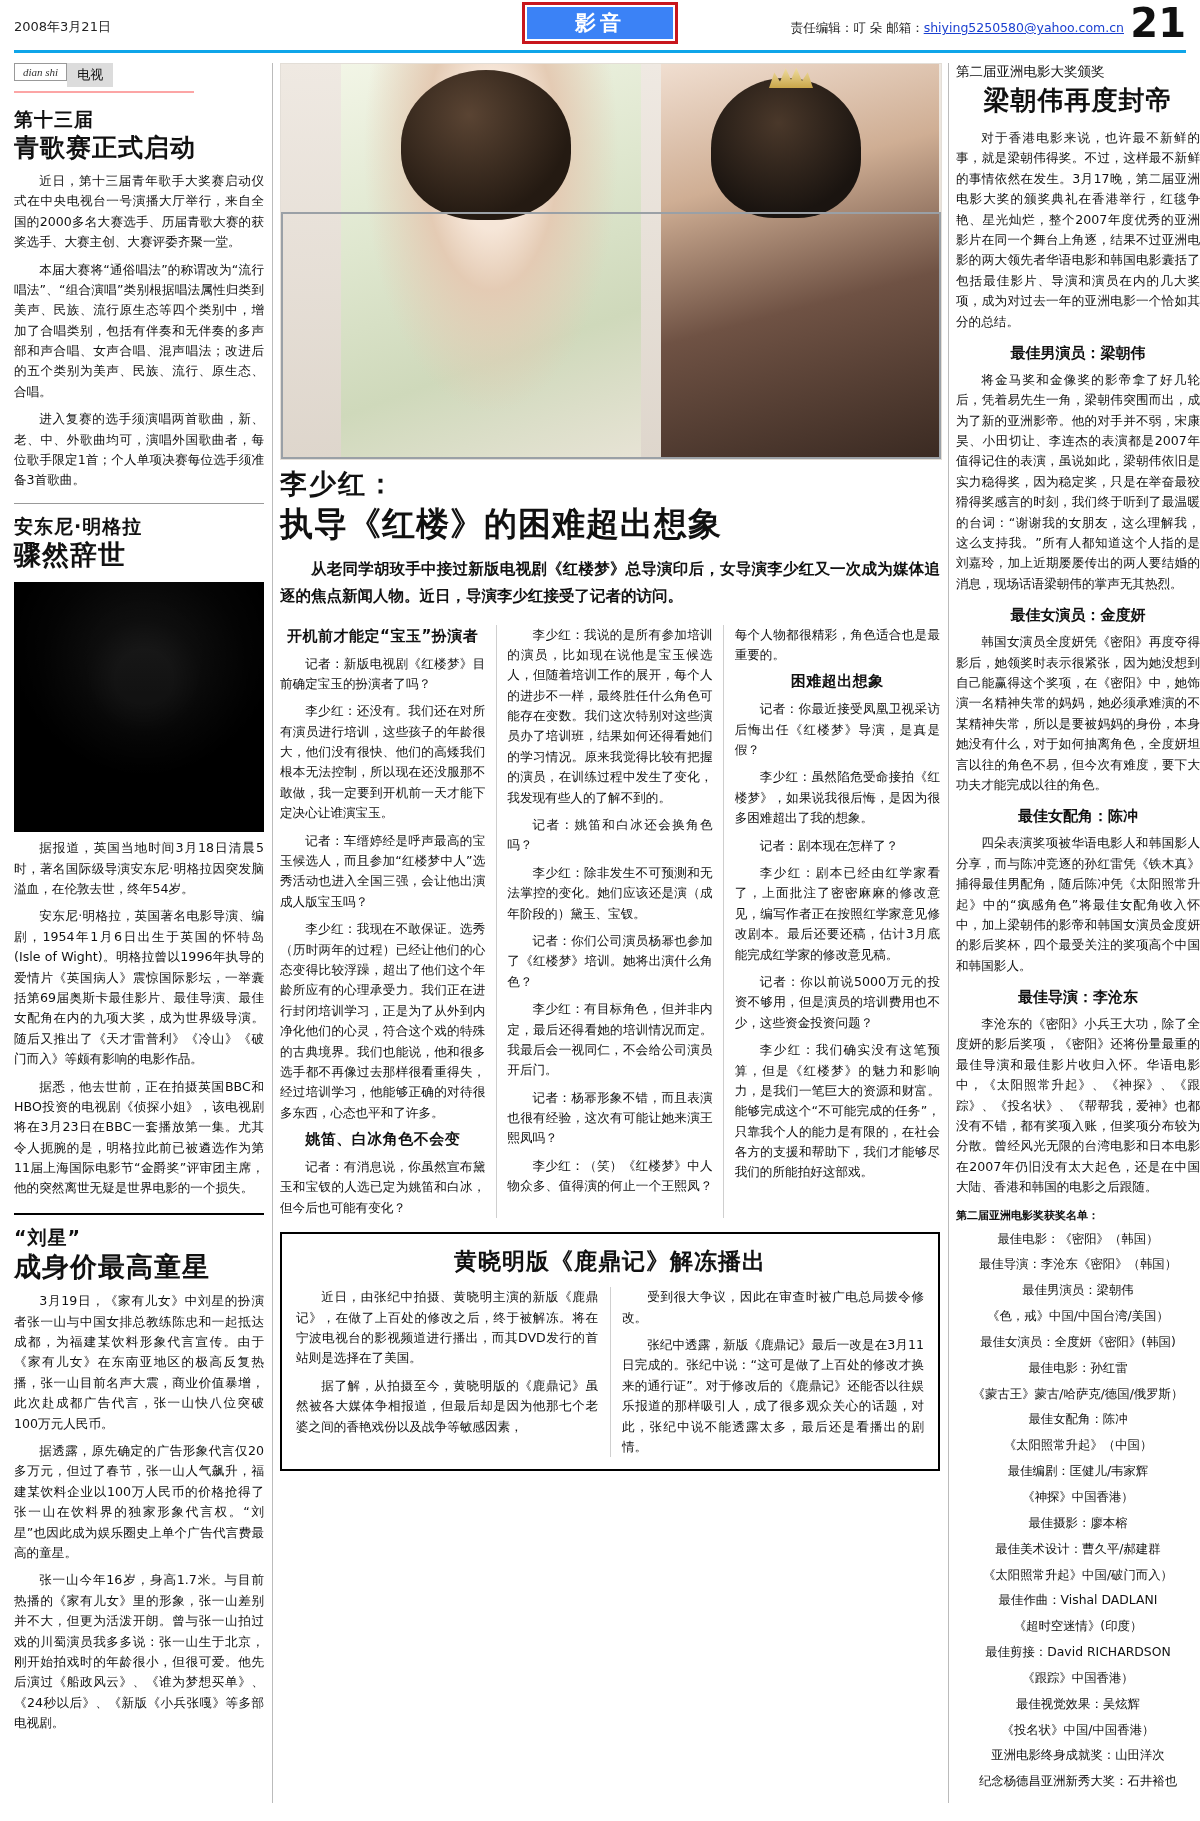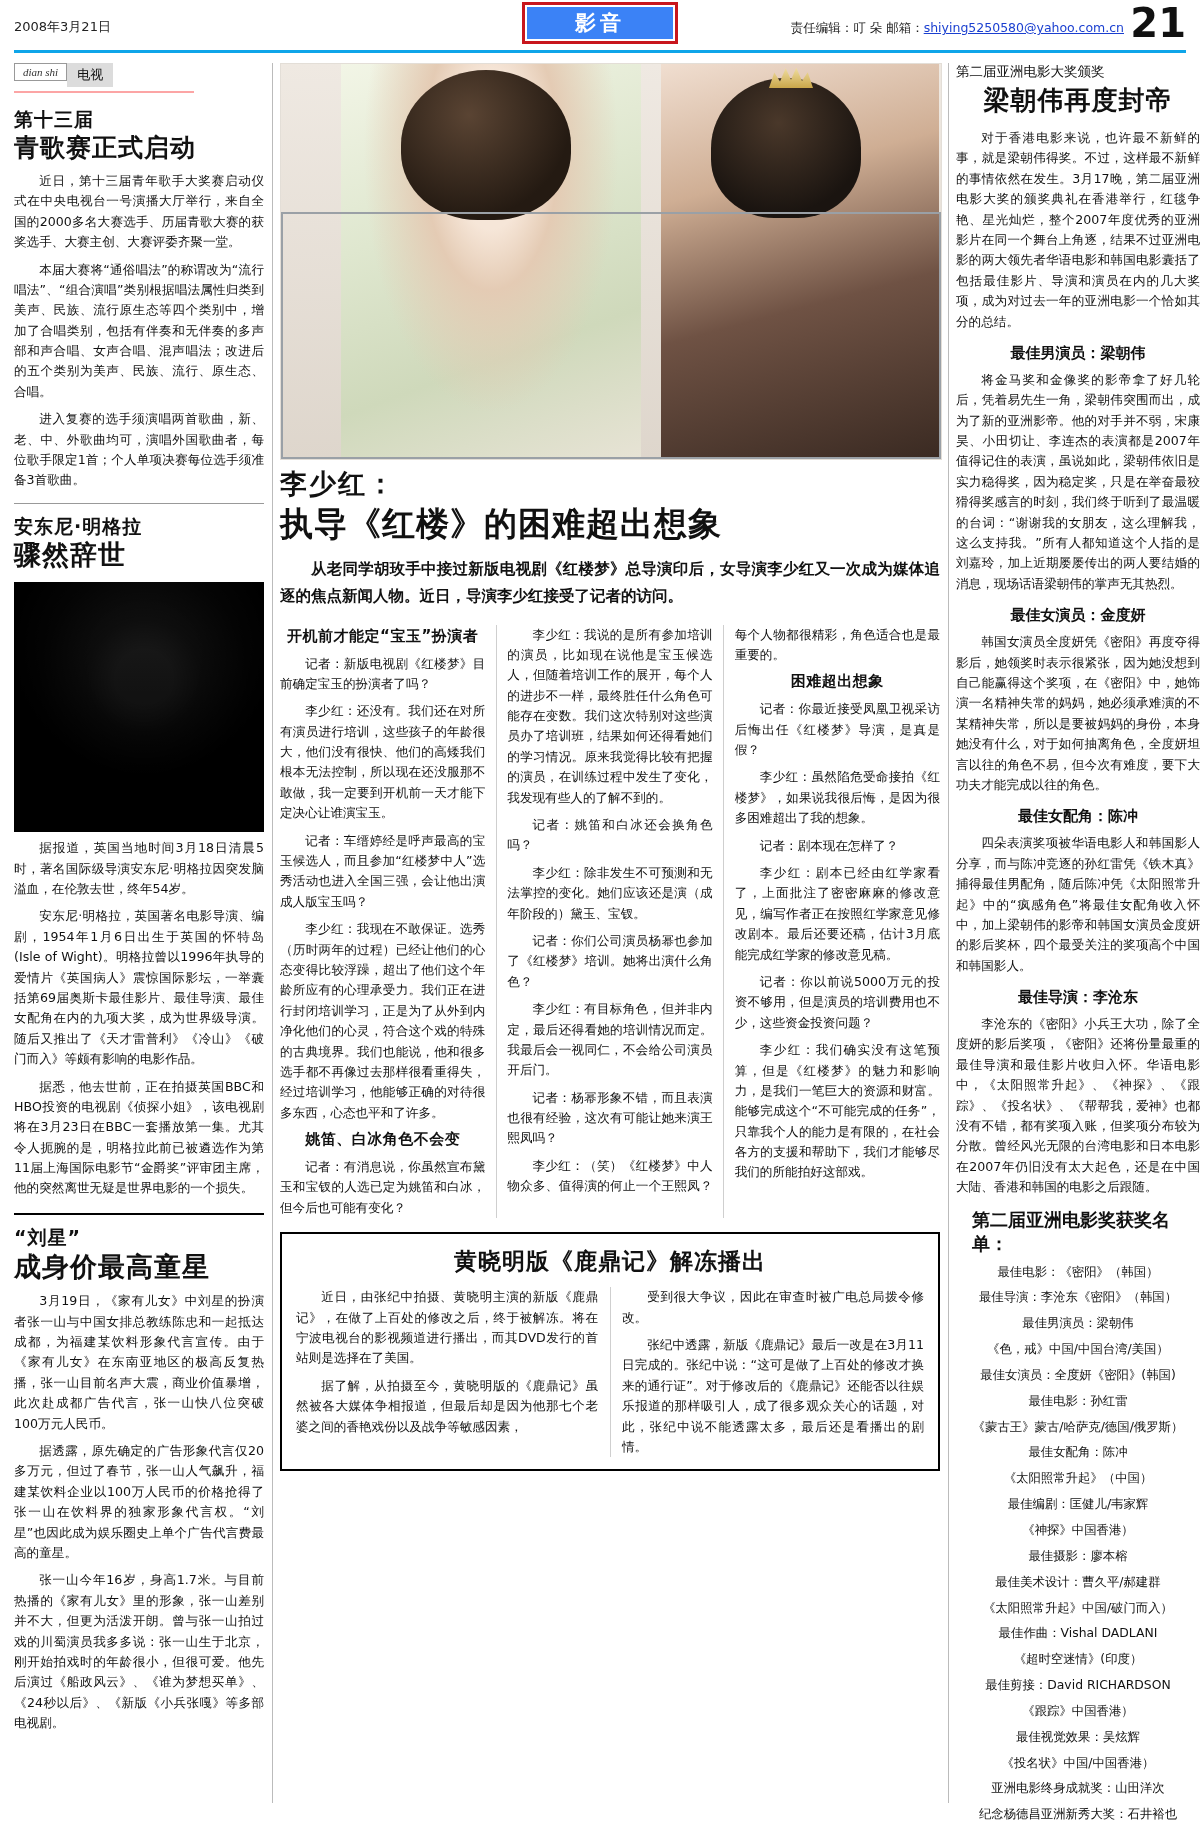--- a/index.html
+++ b/index.html
@@ -115,21 +115,21 @@
   }
   .boxed h3{font-size:23px;font-weight:bold;text-align:center;margin:2px 0 10px;letter-spacing:1px;}
   .boxed .cols2{column-count:2;column-gap:24px;column-rule:1px solid #cfcfcf;}
 
   
   .r-kicker{font-size:13.5px;text-align:left;margin-bottom:2px;}
   .r-title{font-size:26px;font-weight:bold;text-align:center;letter-spacing:1px;margin-bottom:10px;}
   .r-sub{font-size:15px;font-weight:bold;text-align:center;margin:12px 0 7px;}
   .r-list{font-size:12.4px;line-height:1.6;}
   .r-list .ln{margin:6px;text-align:center;}
-  .r-listhead{font-size:18px;font-weight:bold;margin:10px 16px 5px;}
+  .r-listhead{font-size:11px;font-weight:bold;margin:10px 0 5px;}
 </style>
 </head>
 <body>
 
 <div class="page">
 
   <div class="masthead">
     <div class="mast-date">2008年3月21日</div>
     <div class="mast-badge">影音</div>
     <div class="mast-editor">

